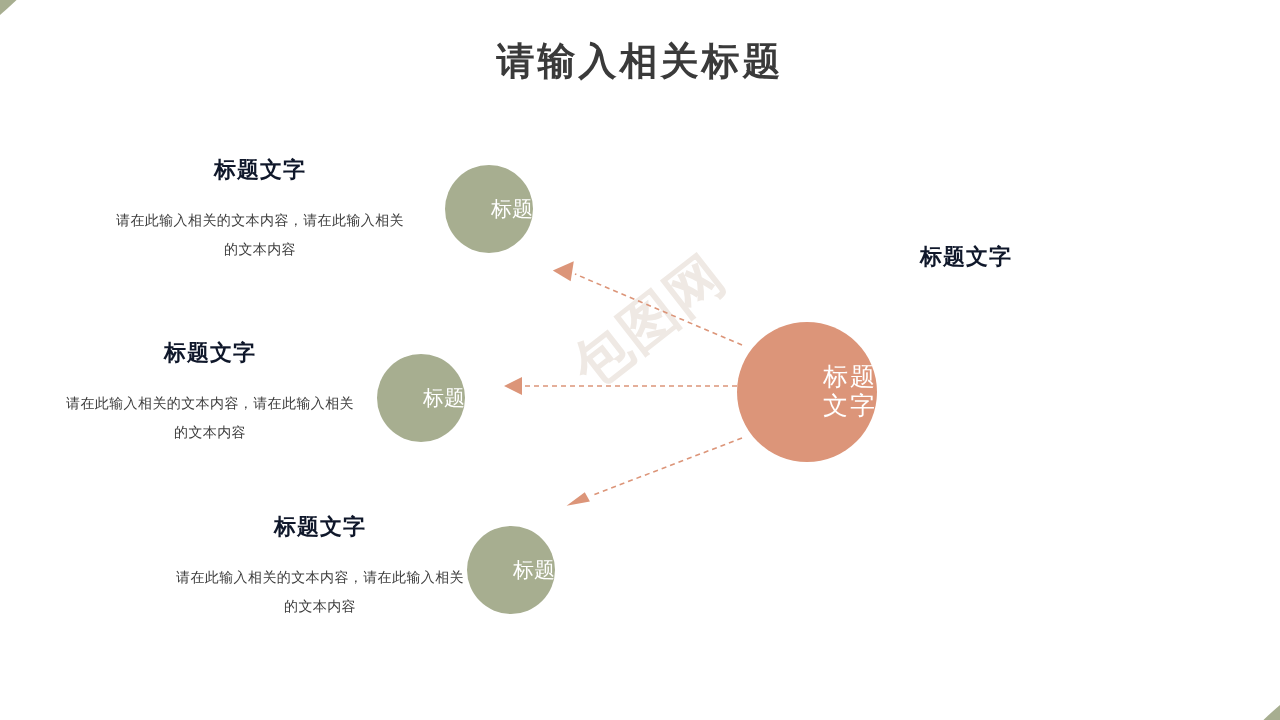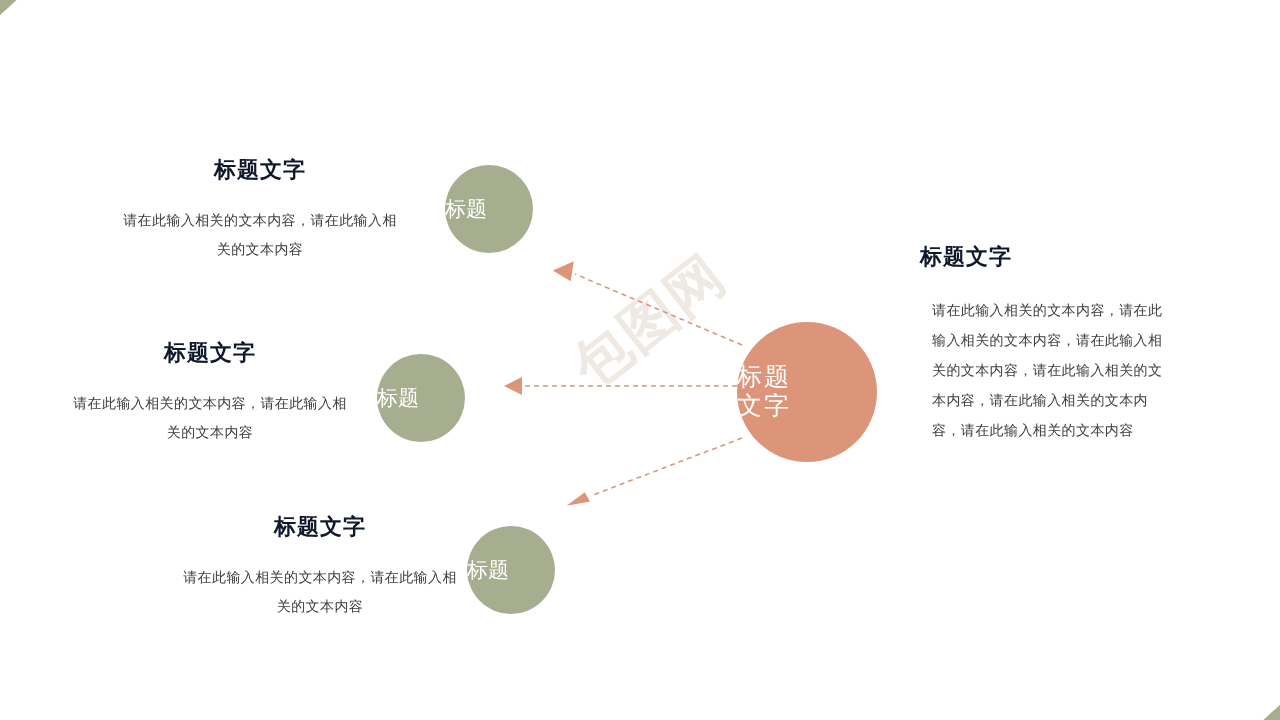--- a/index.html
+++ b/index.html
@@ -67,21 +67,21 @@
     line-height: 1.05;
     white-space: nowrap;
   }
 
   
   .node-circle {
     position: absolute;
     border-radius: 50%;
     display: flex;
     align-items: center;
-    justify-content: flex-start;
+    justify-content: flex-end;
     text-align: center;
     color: #ffffff;
     line-height: 1.15;
   }
   .node-circle.green { background: #a7ae90; }
   .node-circle.center { background: #dc9579; }
 
   #circle-top {
     left: 445px; top: 165px;
     width: 88px; height: 88px;
@@ -118,21 +118,21 @@
     font-size: 22px;
     color: #0f172a;
     font-weight: 600;
     letter-spacing: 1px;
     margin: 0 0 22px 0;
   }
   .block-body {
     font-size: 14px;
     color: #3d3d3d;
     line-height: 2.05;
-    margin: 12px;
+    margin: 0;
     letter-spacing: 0.4px;
   }
 
   #block-top {
     left: 110px; top: 155px;
     width: 300px;
     text-align: center;
   }
   #block-top .block-heading { text-align: center; }
 
@@ -157,20 +157,21 @@
   #block-right .block-body { line-height: 2.15; }
 </style>
 </head>
 <body>
 
 <div id="slide">
 
   <div class="corner" id="corner-tl"></div>
   <div class="corner" id="corner-br"></div>
 
+  <div id="page-title">请输入相关标题</div>
 
   <div id="watermark">包图网</div>
 
   <svg id="connectors" viewBox="0 0 1280 720">
 
     <line x1="742" y1="345" x2="575" y2="274" stroke="#dc9579" stroke-width="1.6" stroke-dasharray="5 4"></line>
     <polygon points="555,265 578,265 567,282" fill="#dc9579" transform="rotate(-24 567 273)"></polygon>
 
     <line x1="737" y1="386" x2="518" y2="386" stroke="#dc9579" stroke-width="1.6" stroke-dasharray="5 4"></line>
     <polygon points="504,386 522,377 522,395" fill="#dc9579"></polygon>
@@ -208,16 +209,15 @@
     <div class="block-body">请在此输入相关的文本内容，请在此输入相关的文本内容</div>
   </div>
 
   <div class="text-block" id="block-bottom">
     <div class="block-heading">标题文字</div>
     <div class="block-body">请在此输入相关的文本内容，请在此输入相关的文本内容</div>
   </div>
 
   <div class="text-block" id="block-right">
     <div class="block-heading">标题文字</div>
-    <div class="block-body">请在此输入相关的文本内容，请在此输入相关的文本内容，请在此输入相关的文本内容，请在此输入相关的文本内容，请在此输入相关的文本内容，请在此输入相关的文本内容</div>
   </div>
 
 </div>
 
 </body></html>

